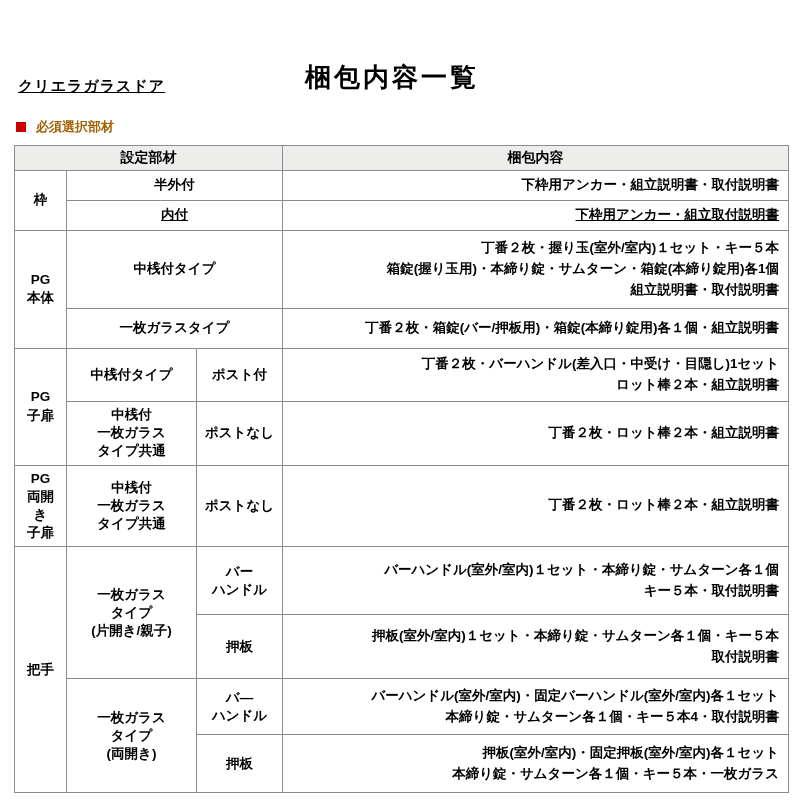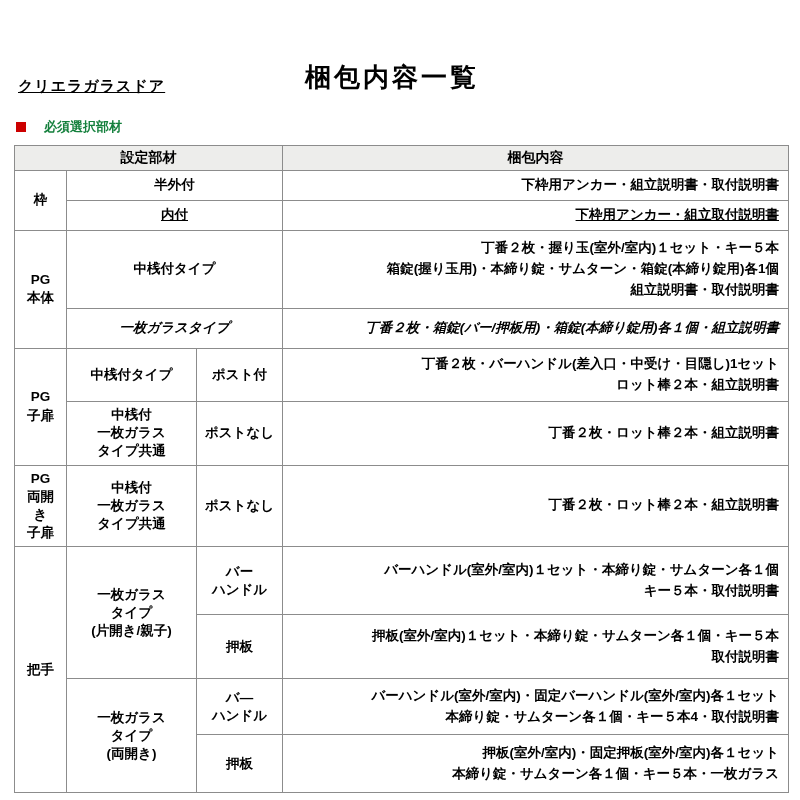--- a/index.html
+++ b/index.html
@@ -14,23 +14,23 @@
   .page-header { position: relative; padding-top: 60px; height: 42px; }
   .product-name {
     position: absolute; left: 18px; bottom: 6px;
     font-size: 15px; font-weight: 600; letter-spacing: 1px; text-decoration: underline;
   }
   .page-title {
     text-align: center; font-size: 26px; font-weight: 700;
     letter-spacing: 3px; margin-left: -16px;
   }
   .required-note {
-    margin: 16px 0 0 16px; color: #15803d;
+    margin: 16px 0 0 16px; color: #a16207;
     font-size: 13px; font-weight: 700;
-    display: flex; align-items: center; gap: 18px;
+    display: flex; align-items: center; gap: 10px;
   }
   .required-square { width: 10px; height: 10px; background: #cc0000; display: inline-block; }
   table.packing {
     border-collapse: collapse; table-layout: fixed;
     width: 774px; margin: 9px 0 0 14px;
   }
   table.packing th, table.packing td { border: 1px solid #8c8c8c; }
   table.packing th {
     background: #ededeb; font-size: 14px; font-weight: 700;
     text-align: center; padding: 2px; height: 20px;
@@ -85,21 +85,21 @@
 
   <tr style="height:78px;">
     <td class="c-center" rowspan="2">PG
 本体</td>
     <td class="c-center" colspan="2">中桟付タイプ</td>
     <td class="c-contents">丁番２枚・握り玉(室外/室内)１セット・キー５本
 箱錠(握り玉用)・本締り錠・サムターン・箱錠(本締り錠用)各1個
 組立説明書・取付説明書</td>
   </tr>
 
-  <tr style="height:40px;font-style:italic;">
+  <tr style="height:40px;">
     <td class="c-center" colspan="2">一枚ガラスタイプ</td>
     <td class="c-contents">丁番２枚・箱錠(バー/押板用)・箱錠(本締り錠用)各１個・組立説明書</td>
   </tr>
 
   <tr style="height:53px;">
     <td class="c-center" rowspan="2">PG
 子扉</td>
     <td class="c-center">中桟付タイプ</td>
     <td class="c-center">ポスト付</td>
     <td class="c-contents">丁番２枚・バーハンドル(差入口・中受け・目隠し)1セット

